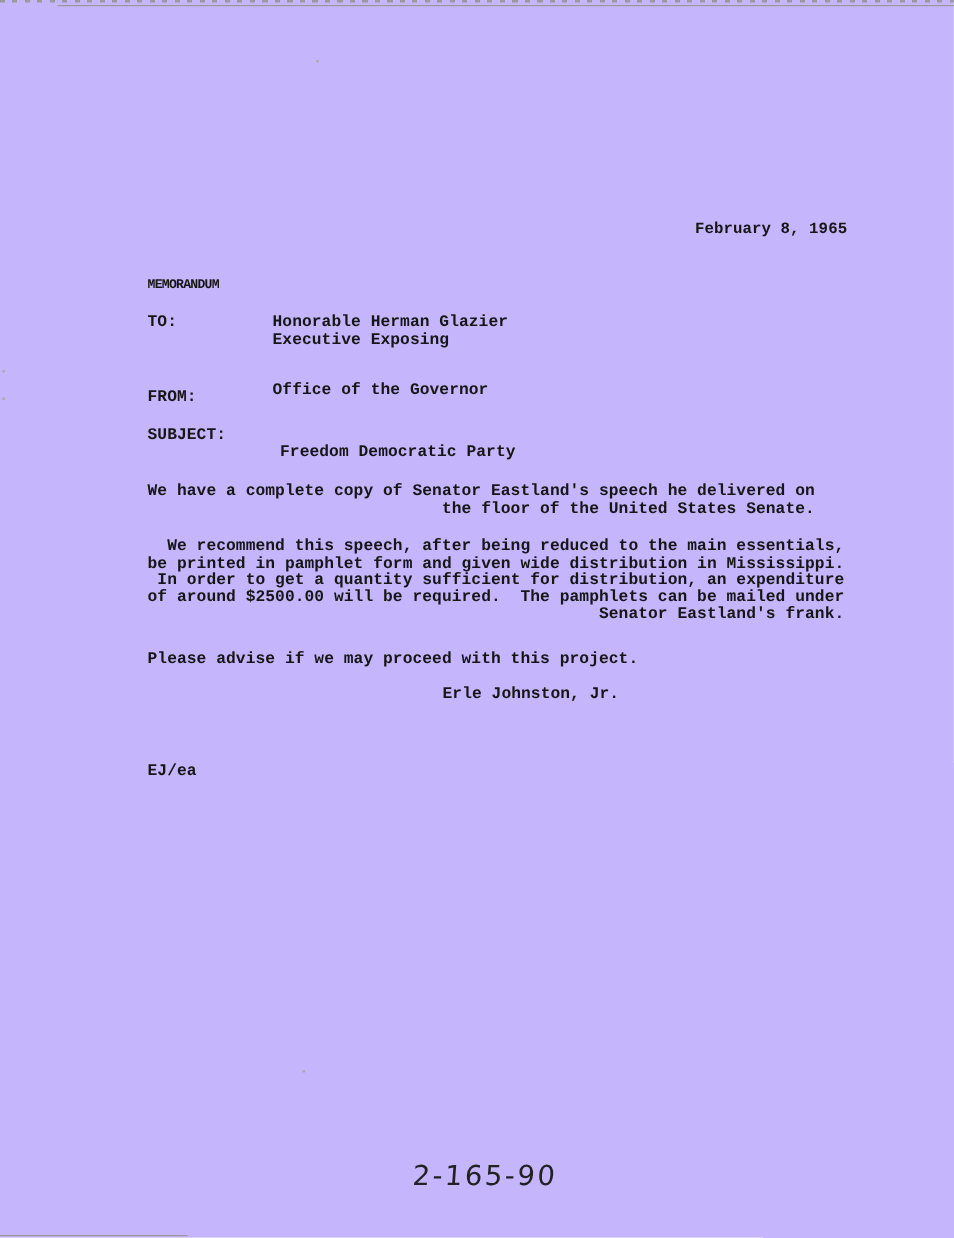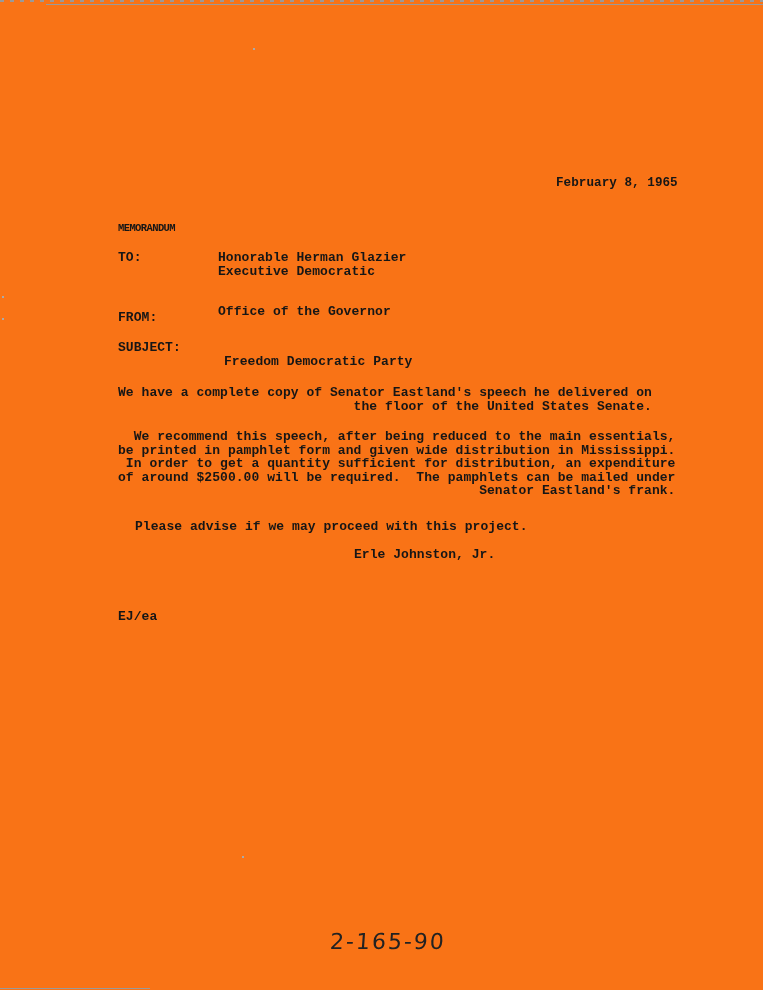--- a/index.html
+++ b/index.html
@@ -12,21 +12,21 @@
       height: 990px;
       position: relative;
       overflow: hidden;
       font-family: "Liberation Mono", "DejaVu Sans Mono", monospace;
       color: #1a1a1a;
     }
     .page {
       position: absolute;
       left: 0; top: 0;
       width: 763px; height: 990px;
-      background: #f97316;
+      background: #c4b5fd;
     }
     .scan-edge-top {
       position: absolute;
       left: 0; top: 0;
       width: 763px; height: 2px;
       background: repeating-linear-gradient(90deg, #9a9a9a 0 4px, transparent 4px 10px);
     }
     .scan-edge-top2 {
       position: absolute;
       left: 46px; top: 4px;
@@ -57,21 +57,21 @@
     .to-2 { top: 265px; }
     .to-3 { top: 280px; margin-top: 25px; }
     .lbl-from { top: 311px; }
     .from-1 { top: 311px; }
     .lbl-subj { top: 341px; }
     .subj-1 { top: 341px; }
     .subj-2 { left: 224px; top: 355px; }
     .para { left: 118px; line-height: 13.6px; text-align: right; }
     .p1 { top: 386px; }
     .p2 { top: 430px; }
-    .p3 { top: 520px; margin-left: 17px; }
+    .p3 { top: 520px; }
     .signature { left: 354px; top: 548px; }
     .initials { left: 118px; top: 610px; }
     .handwritten {
       position: absolute;
       left: 330px; top: 929px;
       font-family: "DejaVu Sans", sans-serif;
       font-size: 22px;
       font-weight: normal;
       letter-spacing: 2px;
       color: #222;
@@ -85,21 +85,21 @@
 <div class="page">
   <div class="scan-edge-top"></div>
   <div class="scan-edge-top2"></div>
 
   <div class="tx date">February 8, 1965</div>
 
   <div class="tx memo-title">MEMORANDUM</div>
 
   <div class="tx label lbl-to">TO:</div>
   <div class="tx value to-1">Honorable Herman Glazier</div>
-  <div class="tx value to-2">Executive Democratic</div>
+  <div class="tx value to-2">Executive Exposing</div>
   <div class="tx value to-3">Office of the Governor</div>
 
   <div class="tx label lbl-from">FROM:</div>
 
   <div class="tx label lbl-subj">SUBJECT:</div>
   <div class="tx subj-2">Freedom Democratic Party</div>
 
   <div class="tx para p1">We have a complete copy of Senator Eastland's speech he delivered on
 the floor of the United States Senate.</div>
   <div class="tx para p2">We recommend this speech, after being reduced to the main essentials,

